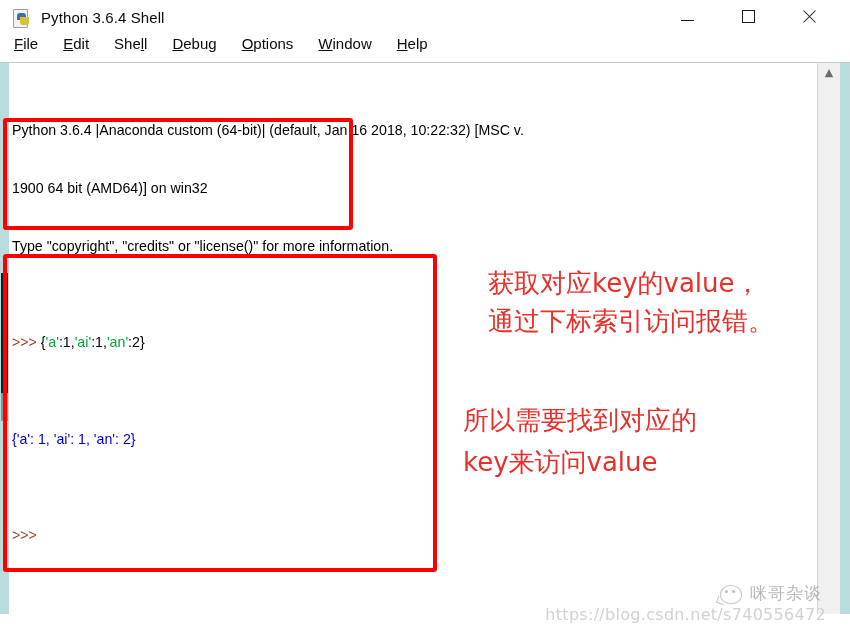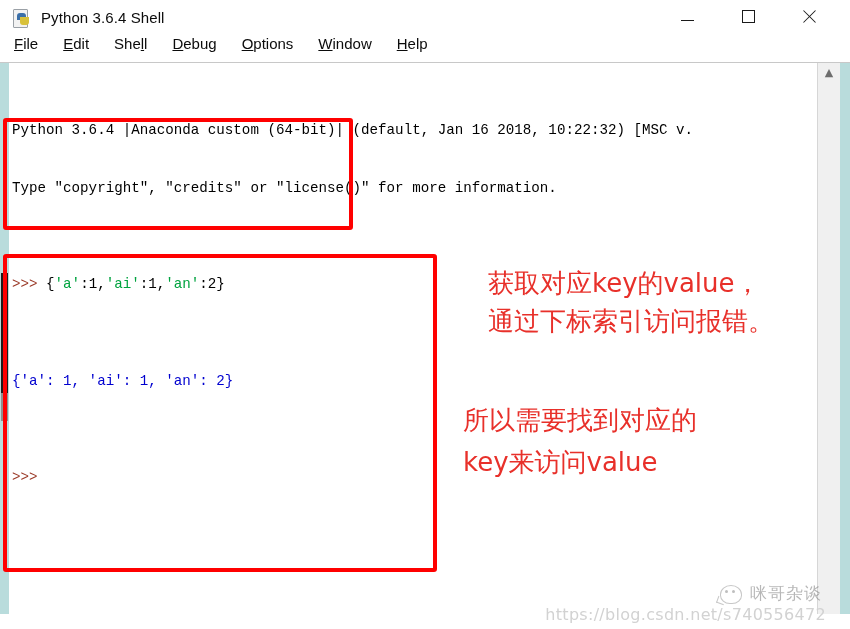--- a/index.html
+++ b/index.html
@@ -148,21 +148,21 @@
   #left-strip .thumb2 {
     position: absolute;
     left: 1px; top: 330px;
     width: 7px; height: 28px;
     background: #8f8f8f;
   }
   #shell-text {
     position: absolute;
     left: 12px; top: 0;
     width: 790px; height: 551px;
-    font-family: Liberation Mono, monospace;
+    font-family: Liberation Sans, sans-serif;
     font-size: 14.2px;
     line-height: 19.3px;
     white-space: pre;
     color: #000000;
     overflow: hidden;
   }
   .ln { height: 19.3px; }
   .c-prompt  { color: #9b3a28; }
   .c-str     { color: #00a33f; }
   .c-out     { color: #0000cf; }
@@ -321,20 +321,21 @@
   <div id="shell-outer">
 
     <div id="left-strip">
       <div class="thumb"></div>
       <div class="thumb2"></div>
     </div>
 
     <div id="shell-text">
 
       <div class="ln"><span class="c-plain">Python 3.6.4 |Anaconda custom (64-bit)| (default, Jan 16 2018, 10:22:32) [MSC v.</span></div>
+      <div class="ln"><span class="c-plain">1900 64 bit (AMD64)] on win32</span></div>
       <div class="ln"><span class="c-plain">Type "copyright", "credits" or "license()" for more information.</span></div>
 
       
       <div class="ln"><span class="c-prompt">&gt;&gt;&gt;</span><span class="c-plain"> </span><span class="c-plain">{</span><span class="c-str">'a'</span><span class="c-plain">:1,</span><span class="c-str">'ai'</span><span class="c-plain">:1,</span><span class="c-str">'an'</span><span class="c-plain">:2}</span></div>
 
       
       <div class="ln"><span class="c-out">{'a': 1, 'ai': 1, 'an': 2}</span></div>
 
       
       <div class="ln"><span class="c-prompt">&gt;&gt;&gt;</span></div>

